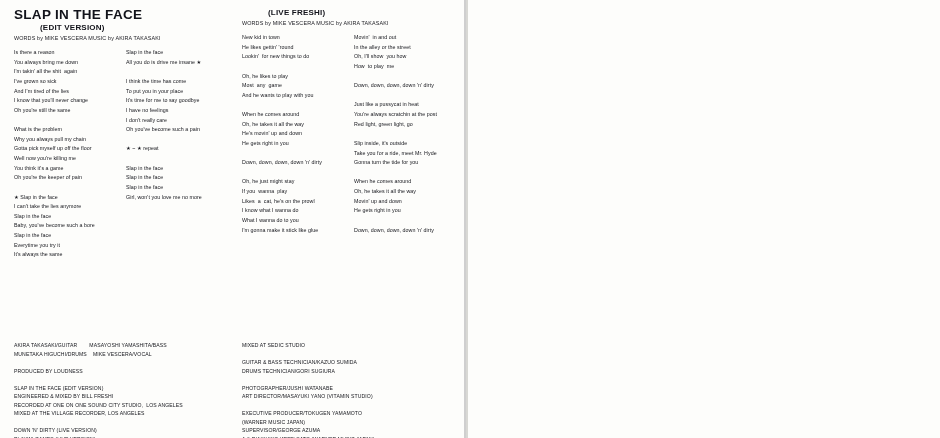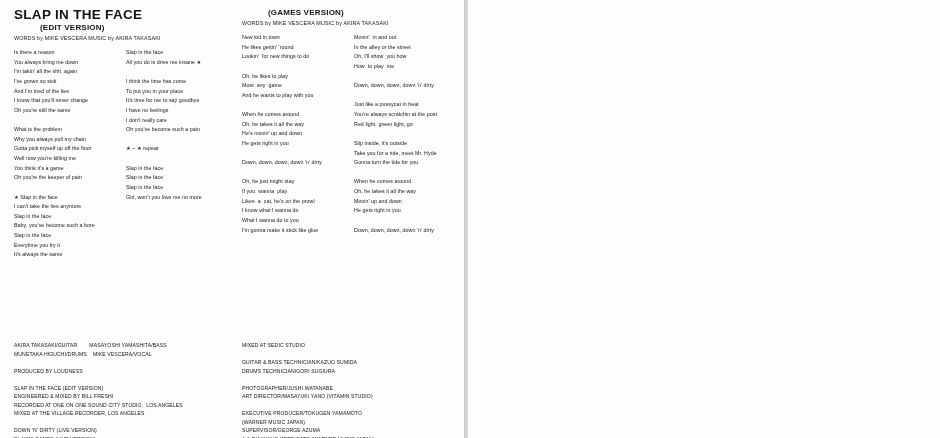--- a/index.html
+++ b/index.html
@@ -140,21 +140,21 @@
 ★ ~ ★ repeat
 
 Slap in the face
 Slap in the face
 Slap in the face
 Girl, won't you love me no more</div>
       </div>
     </div>
 
     <div class="col" id="col-dirty">
-      <h2 class="song-subtitle">(GAMES VERSION)</h2>
+      <h2 class="song-subtitle">(LIVE FRESHI)</h2>
       <p class="credits">WORDS by MIKE VESCERA  MUSIC by AKIRA TAKASAKI</p>
       <div class="lyric-cols">
         <div class="lyric-col w1">New kid in town
 He likes gettin' 'round
 Lookin'  for new things to do
 
 Oh, he likes to play
 Most  any  game
 And he wants to play with you
 

